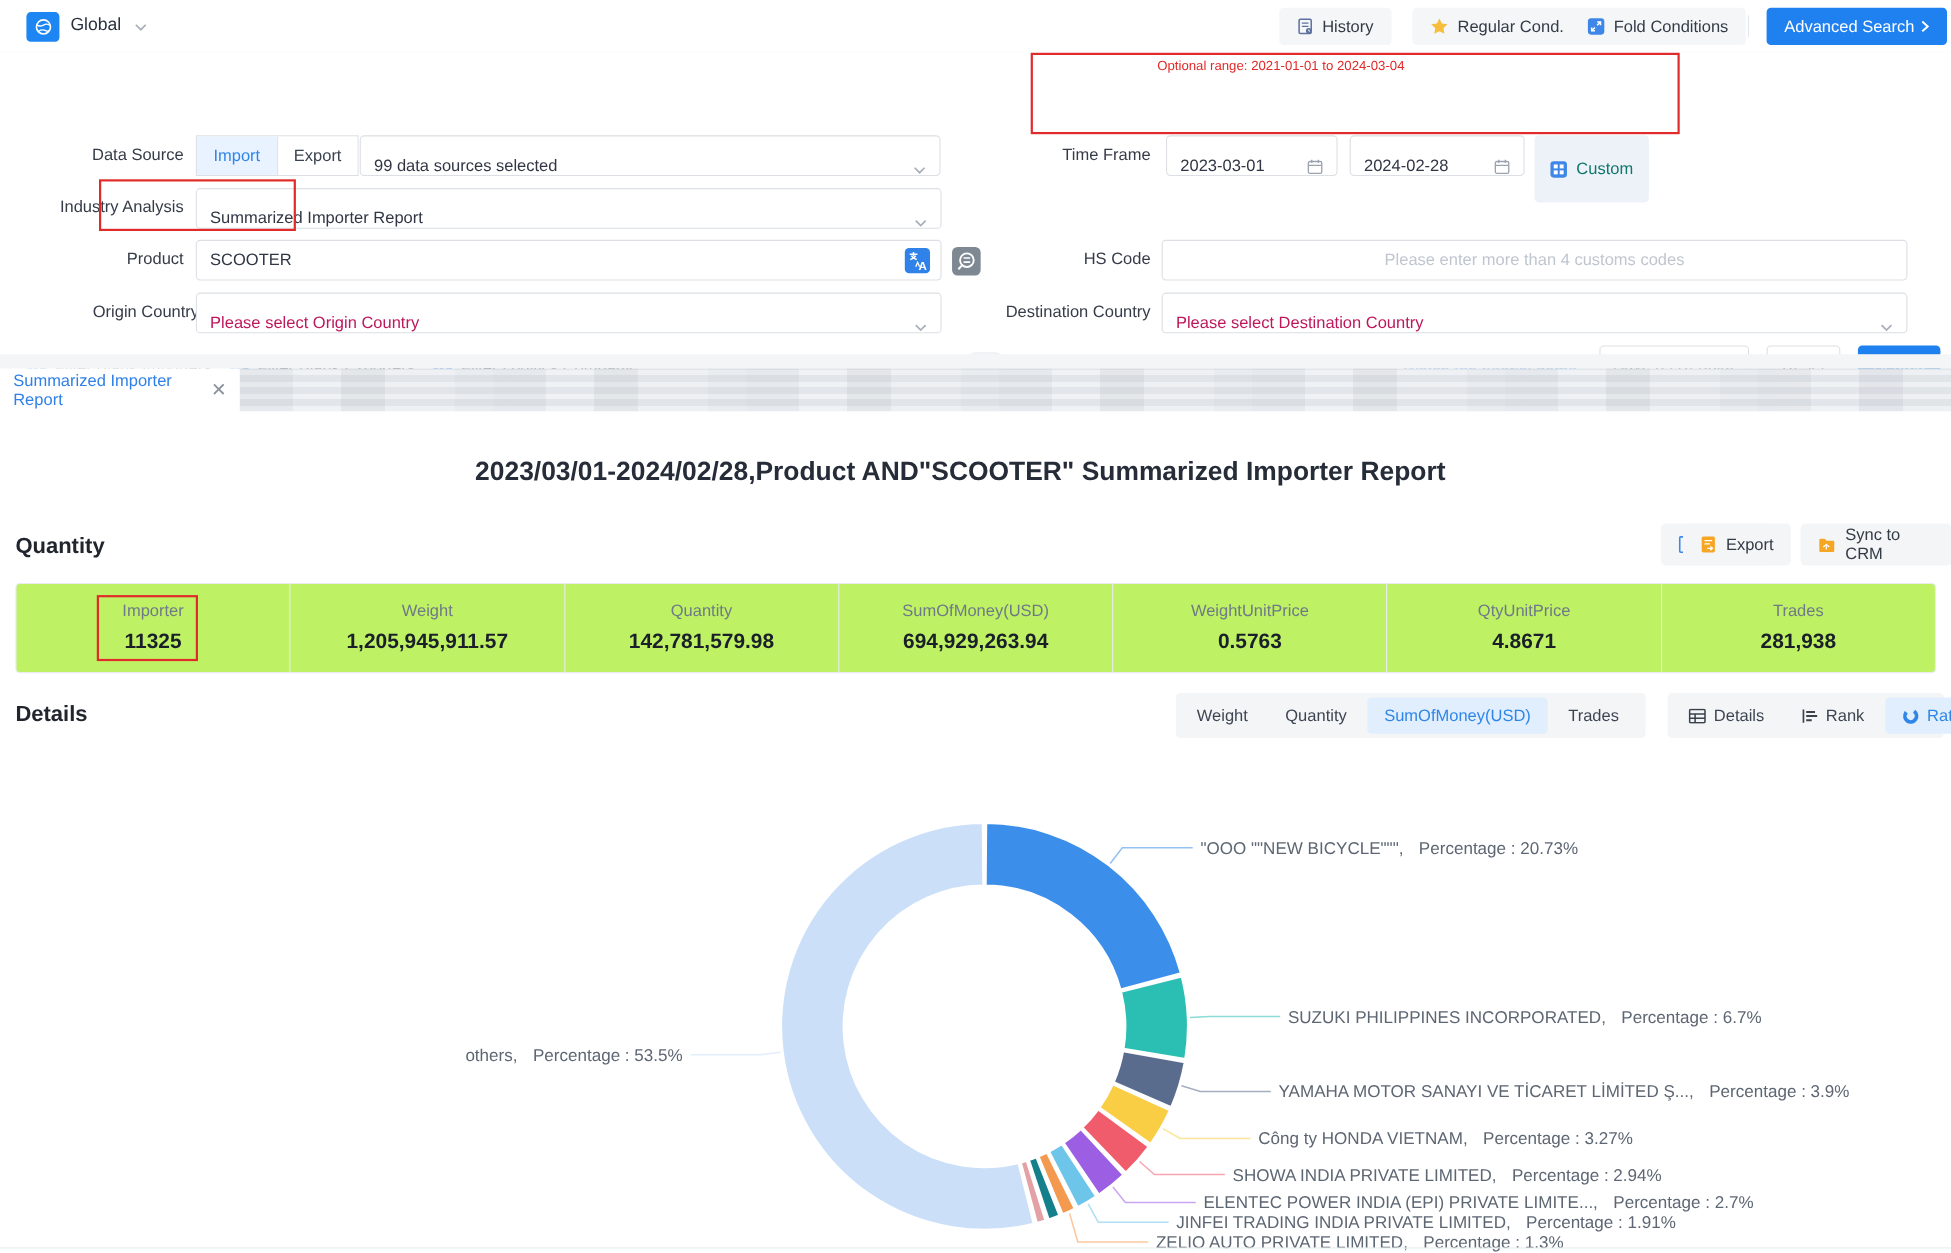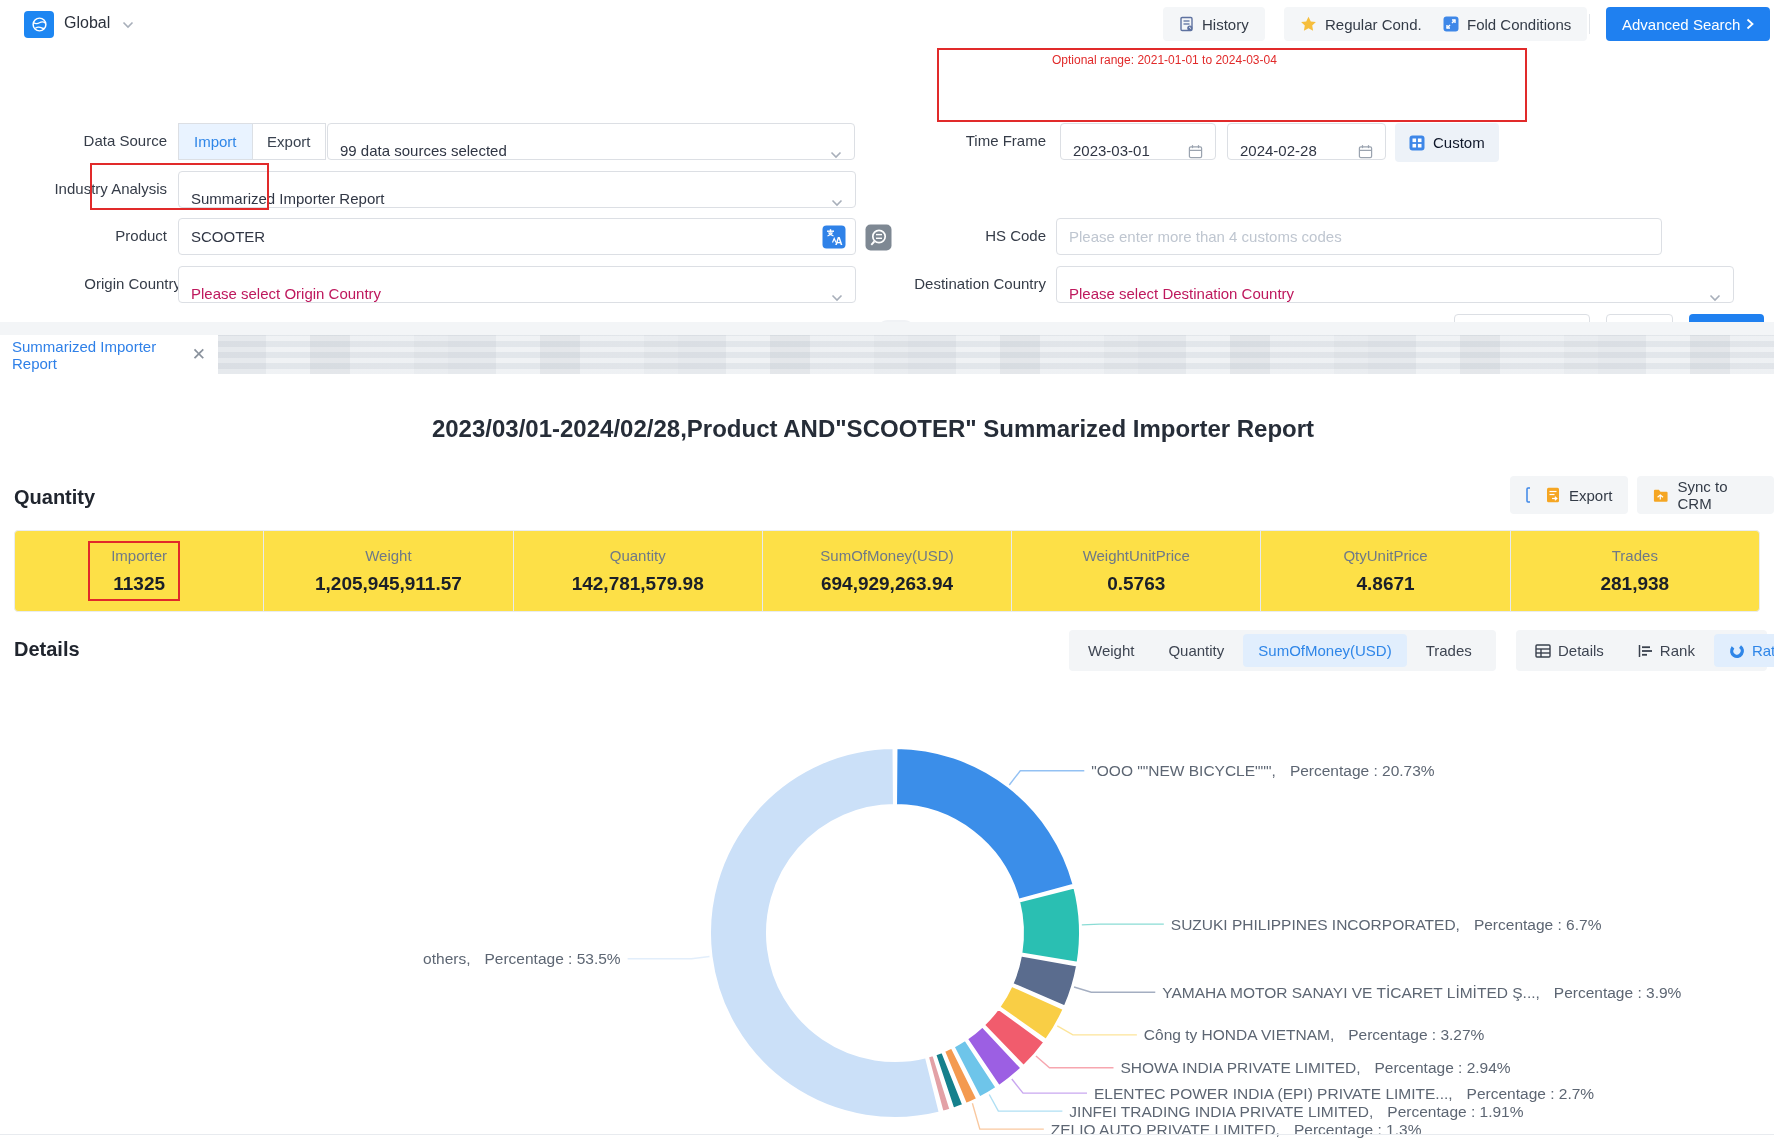--- a/index.html
+++ b/index.html
@@ -33,42 +33,42 @@
   .red-text{font-size:12px;color:#e12a2a;}
   .annotation{border:2px solid #e12a2a;box-sizing:border-box;pointer-events:none;}
   .cb-box{width:17px;height:17px;background:#2f82e8;border-radius:3px;display:flex;align-items:center;justify-content:center;}
   .cb-label{font-size:15px;color:#29313d;}
   .pill{width:38px;height:22px;background:#f0f2f5;border-radius:11px;display:flex;align-items:center;justify-content:center;}
   .link{font-size:15px;color:#2f80e8;}
   .btn-outline{display:flex;align-items:center;justify-content:center;height:37px;background:#fff;
       border:1px solid #dcdfe4;border-radius:4px;font-size:15px;color:#333b47;box-sizing:border-box;}
   .btn-search{display:flex;align-items:center;justify-content:center;height:37px;background:#1f80f0;
       border-radius:4px;font-size:15px;color:#fff;}
-  .btn-custom{display:flex;align-items:center;gap:8px;height:37px;padding:1px 14px;background:#edf2f8;
-      border-radius:4px;font-size:15px;color:#0f172a;}
+  .btn-custom{display:flex;align-items:center;gap:8px;height:37px;padding:12px 14px;background:#edf2f8;
+      border-radius:4px;font-size:15px;color:#0f766e;}
   
   #band{left:0;top:322px;width:1774px;height:13px;background:#f3f5f7;}
   #tabstrip{left:0;top:335px;width:1774px;height:39px;background:#eef1f4;}
   .tab-active{left:0;top:0;width:218px;height:39px;background:#fff;display:flex;align-items:center;
       padding:0 12px;box-sizing:border-box;gap:10px;}
   .tab-active span.t{font-size:15px;color:#2f80e8;}
   .tab-close{color:#8a929d;font-size:17px;line-height:1;}
   .tab-mosaic{left:218px;top:0;width:1556px;height:39px;opacity:.8;
       background-image:
         repeating-linear-gradient(90deg, rgba(125,135,150,.13) 0 48px, rgba(125,135,150,.03) 48px 92px,
            rgba(125,135,150,.17) 92px 132px, rgba(125,135,150,.05) 132px 196px, rgba(125,135,150,.10) 196px 230px),
         repeating-linear-gradient(0deg, rgba(255,255,255,.4) 0 5px, rgba(168,176,188,.16) 5px 11px);}
   
   #content{left:0;top:374px;width:1774px;height:765px;background:#fff;}
   .report-title{left:0;top:41px;width:1746px;text-align:center;font-size:24px;font-weight:600;color:#262d38;}
   .h2{font-size:20px;font-weight:700;color:#20252e;}
   .act-btn{display:flex;align-items:center;gap:9px;height:38px;padding:0 16px;background:#f3f5f7;
       border-radius:4px;font-size:15px;color:#333b47;top:102px;}
   .stats-card{left:14px;top:156px;width:1746px;height:82px;border:1px solid #e9ecf0;border-radius:4px;
-      box-sizing:border-box;display:flex;background:#fde047;}
+      box-sizing:border-box;display:flex;background:#bef264;}
   .stat{flex:1;display:flex;flex-direction:column;align-items:center;justify-content:center;gap:9px;}
   .stat:not(:last-child){border-right:1px solid #e7eaee;}
   .stat .sl{font-size:15px;color:#6f7987;}
   .stat .sv{font-size:19px;font-weight:700;color:#1a1f29;}
   .tab-group{display:flex;align-items:center;gap:4px;height:41px;background:#f3f5f7;border-radius:4px;
       padding:0 4px;box-sizing:border-box;top:256px;}
   .tg-item{display:flex;align-items:center;gap:7px;height:33px;padding:0 15px;border-radius:4px;
       font-size:15px;color:#3e4552;}
   .tg-item.active{background:#e1eefd;color:#2f86e8;}
   .slice-label{font-size:15.5px;fill:#5d6673;font-family:"Liberation Sans",sans-serif;}
@@ -191,21 +191,21 @@
         <polyline points="10.5,17.5 12.2,13.5 14,17.5" fill="none" stroke="#fff" stroke-width="1.2"></polyline>
       </svg>
     <svg class="abs" style="left:865px;top:176px" width="27" height="27" viewBox="0 0 27 27">
         <rect x="0.5" y="0.5" width="26" height="26" rx="5" fill="#7e8893"></rect>
         <circle cx="14" cy="12.5" r="6.2" fill="none" stroke="#fff" stroke-width="1.7"></circle>
         <line x1="11" y1="10.6" x2="17" y2="10.6" stroke="#fff" stroke-width="1.4"></line>
         <line x1="11" y1="14.3" x2="17" y2="14.3" stroke="#fff" stroke-width="1.4"></line>
         <line x1="9.3" y1="17.5" x2="6.3" y2="20.8" stroke="#fff" stroke-width="1.9"></line>
       </svg>
     <div class="abs flabel" style="left:850px;top:179px;width:196px">HS Code</div>
-    <input class="abs raw" style="left: 1056px; top: 170px; width: 606px;" readonly="" placeholder="Please enter more than 4 customs codes">
+    <input class="abs raw" style="left: 1056px; top: 170px; width: 678px; text-align: center;" readonly="" placeholder="Please enter more than 4 customs codes">
 
     <div class="abs flabel" style="left:14px;top:227px;width:167px">Origin Country</div>
     <div class="abs select" style="left:178px;top:218px;width:678px">
       <span class="placeholder">Please select Origin Country</span>
       <svg class="chev" width="12" height="8" viewBox="0 0 12 8">
           <polyline points="1.5,1.5 6,6 10.5,1.5" fill="none" stroke="#a8afba" stroke-width="1.6"></polyline>
         </svg>
     </div>
     <div class="abs flabel" style="left:846px;top:227px;width:200px">Destination Country</div>
     <div class="abs select" style="left:1056px;top:218px;width:678px">

